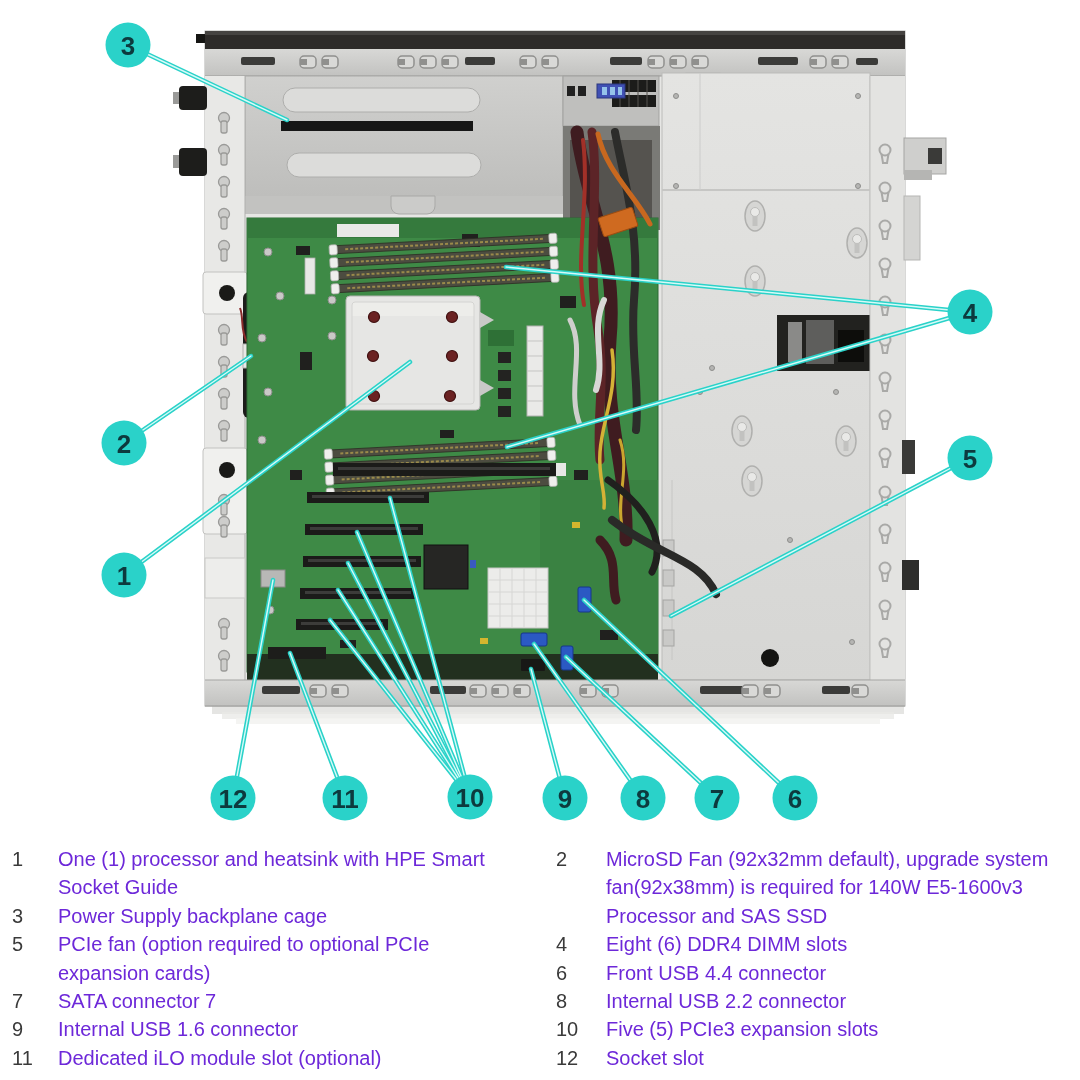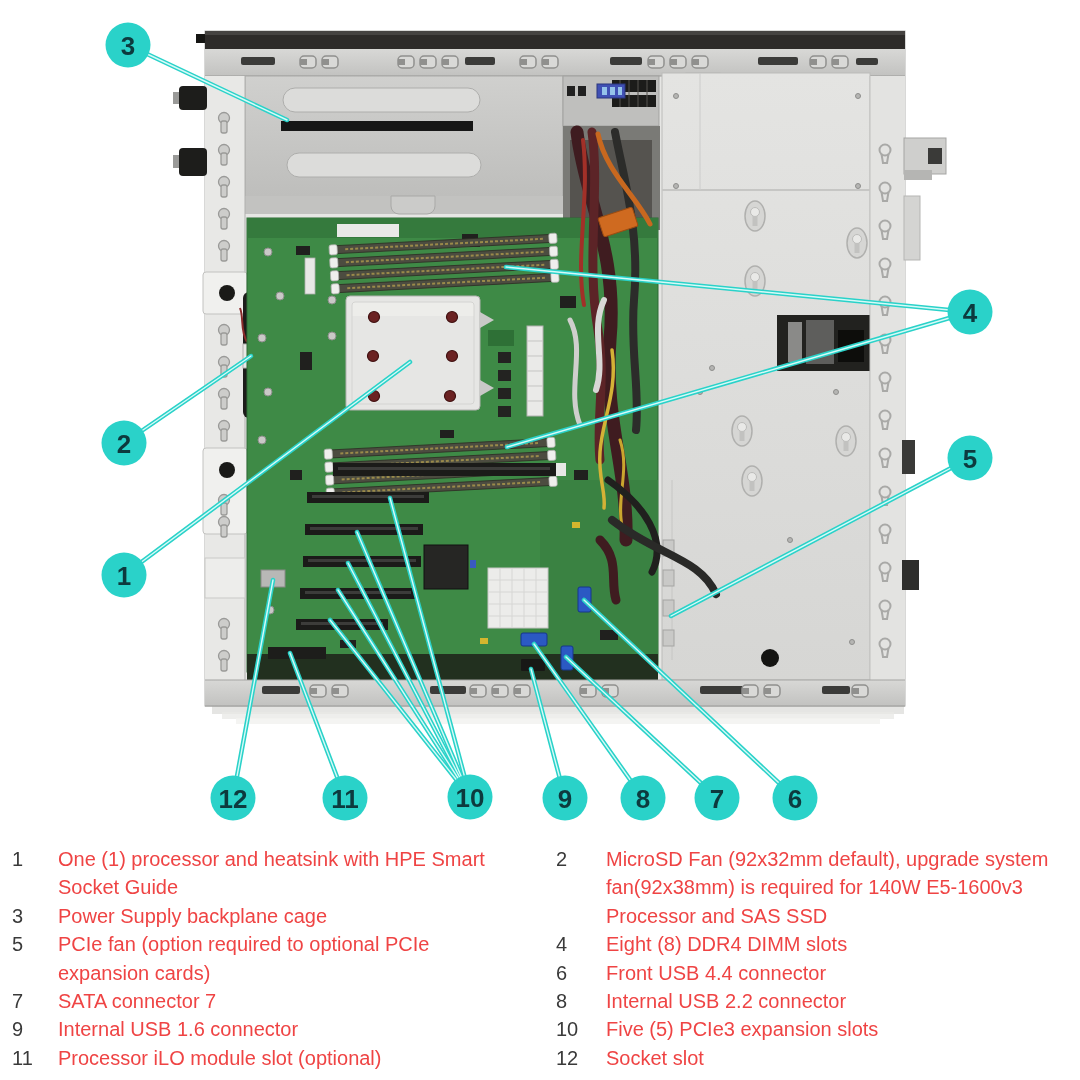--- a/index.html
+++ b/index.html
@@ -7,21 +7,21 @@
   .page{position:relative;width:1080px;height:1080px;overflow:hidden;background:#fff;}
   .diagram{position:absolute;top:0;left:0;width:1080px;height:845px;}
   .legend{position:absolute;top:845px;left:0;width:1080px;color:#3a3a3a;
           font-size:20px;line-height:28.4px;}
   .lcol{position:absolute;top:0;}
   .lcol.left{left:12px;width:532px;}
   .lcol.right{left:556px;width:520px;}
   .lrow{display:grid;grid-template-columns:46px 1fr;}
   .lcol.right .lrow{grid-template-columns:50px 1fr;}
   .lnum{color:#3a3a3a;}
-  .ltxt{white-space:pre-line;color:#ef4444;}
+  .ltxt{white-space:pre-line;color:#6d28d9;}
   svg text.cnum{font-family:"Liberation Sans",sans-serif;font-weight:bold;font-size:26px;}
 </style>
 </head>
 <body>
 
 <div class="page">
 
   <div class="diagram">
     <svg width="1080" height="845" viewBox="0 0 1080 845" xmlns="http://www.w3.org/2000/svg">
       <defs>
@@ -544,33 +544,33 @@
       <div class="lrow">
         <span class="lnum">7</span>
         <span class="ltxt">SATA connector 7</span>
       </div>
       <div class="lrow">
         <span class="lnum">9</span>
         <span class="ltxt">Internal USB 1.6 connector</span>
       </div>
       <div class="lrow">
         <span class="lnum">11</span>
-        <span class="ltxt">Processor iLO module slot (optional)</span>
+        <span class="ltxt">Dedicated iLO module slot (optional)</span>
       </div>
     </div>
     <div class="lcol right">
       <div class="lrow">
         <span class="lnum">2</span>
         <span class="ltxt">MicroSD Fan (92x32mm default), upgrade system
 fan(92x38mm) is required for 140W E5-1600v3
 Processor and SAS SSD</span>
       </div>
       <div class="lrow">
         <span class="lnum">4</span>
-        <span class="ltxt">Eight (8) DDR4 DIMM slots</span>
+        <span class="ltxt">Eight (6) DDR4 DIMM slots</span>
       </div>
       <div class="lrow">
         <span class="lnum">6</span>
         <span class="ltxt">Front USB 4.4 connector</span>
       </div>
       <div class="lrow">
         <span class="lnum">8</span>
         <span class="ltxt">Internal USB 2.2 connector</span>
       </div>
       <div class="lrow">

